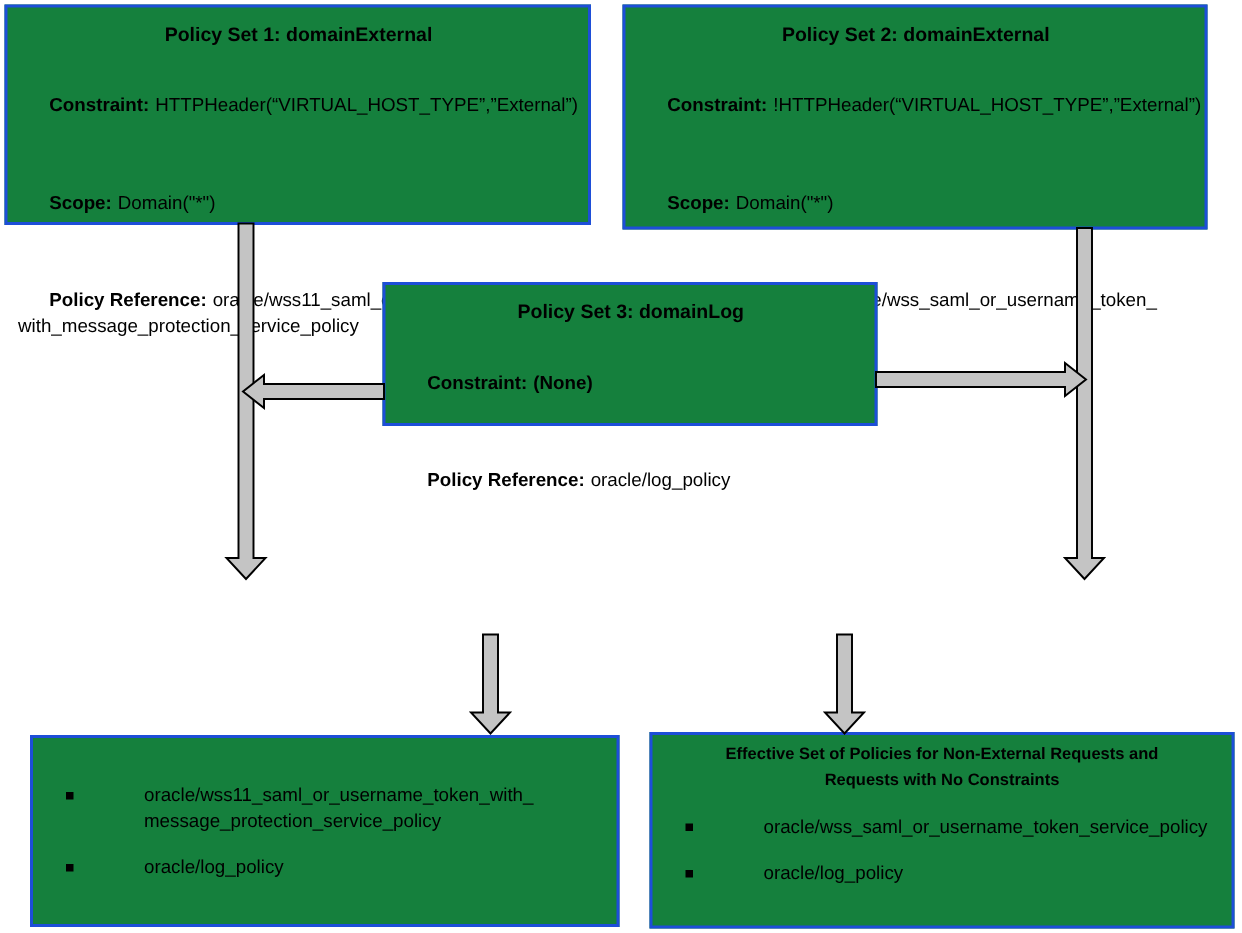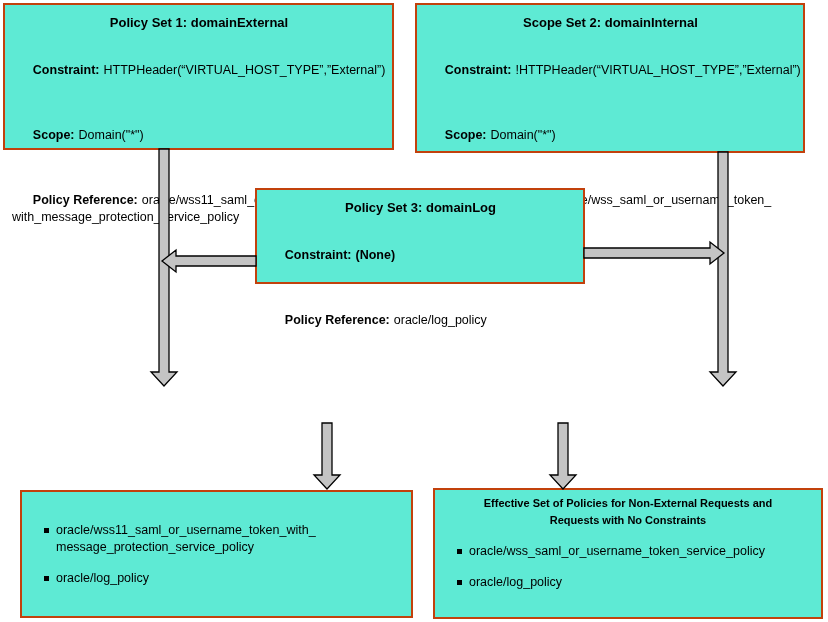--- a/index.html
+++ b/index.html
@@ -7,22 +7,22 @@
     width: 828px; height: 622px;
     background: #ffffff;
     font-family: "Liberation Sans", sans-serif;
     color: #000000;
     overflow: hidden;
   }
   .canvas { position: relative; width: 828px; height: 622px; background: #ffffff; }
 
   .box {
     position: absolute;
-    background: #5eead4;
-    border: 2px solid #c2410c;
+    background: #15803d;
+    border: 2px solid #1d4ed8;
     box-sizing: border-box;
     font-size: 12.5px;
     line-height: 17px;
   }
   .pbox { padding: 7px 6px 0 7px; }
   .ptitle {
     text-align: center;
     font-weight: bold;
     font-size: 13px;
     margin-top: 2px;
@@ -47,21 +47,21 @@
     text-align: center;
     font-weight: bold;
     font-size: 11px;
     white-space: pre;
   }
   .rbox1 { left: 20px;  top: 490px; width: 393px; height: 128px; padding: 16px 8px 0 10px; }
   .rbox2 { left: 433px; top: 488px; width: 390px; height: 131px; padding: 5px 2px 0 2px; }
   .bullet { display: flex; margin-top: 14px; padding-left: 12px; }
   .rbox2 .bullet { padding-left: 20px; }
   .sq { flex: none; width: 5px; height: 5px; background: #000; margin: 6px 7px 0 0; }
-  .btxt { white-space: pre; }
+  .btxt { white-space: pre; margin-left: 40px; }
 
   .arrows {
     position: absolute; left: 0; top: 0;
     pointer-events: none;
   }
 </style>
 </head>
 <body>
 
 <div class="canvas">
@@ -74,21 +74,21 @@
     <div class="field">
       <span class="lbl">Scope:</span><span class="val">Domain("*")</span>
     </div>
     <div class="field">
       <span class="lbl">Policy Reference:</span><span class="val">oracle/wss11_saml_or_username_token_
 with_message_protection_service_policy</span>
     </div>
   </div>
 
   <div class="box pbox box2">
-    <div class="ptitle">Scope Set 2: domainInternal</div>
+    <div class="ptitle">Policy Set 2: domainExternal</div>
     <div class="field">
       <span class="lbl">Constraint:</span><span class="val">!HTTPHeader(“VIRTUAL_HOST_TYPE”,”External”)</span>
     </div>
     <div class="field">
       <span class="lbl">Scope:</span><span class="val">Domain("*")</span>
     </div>
     <div class="field">
       <span class="lbl">Policy Reference:</span><span class="val">oracle/wss_saml_or_username_token_
 service_policy</span>
     </div>

